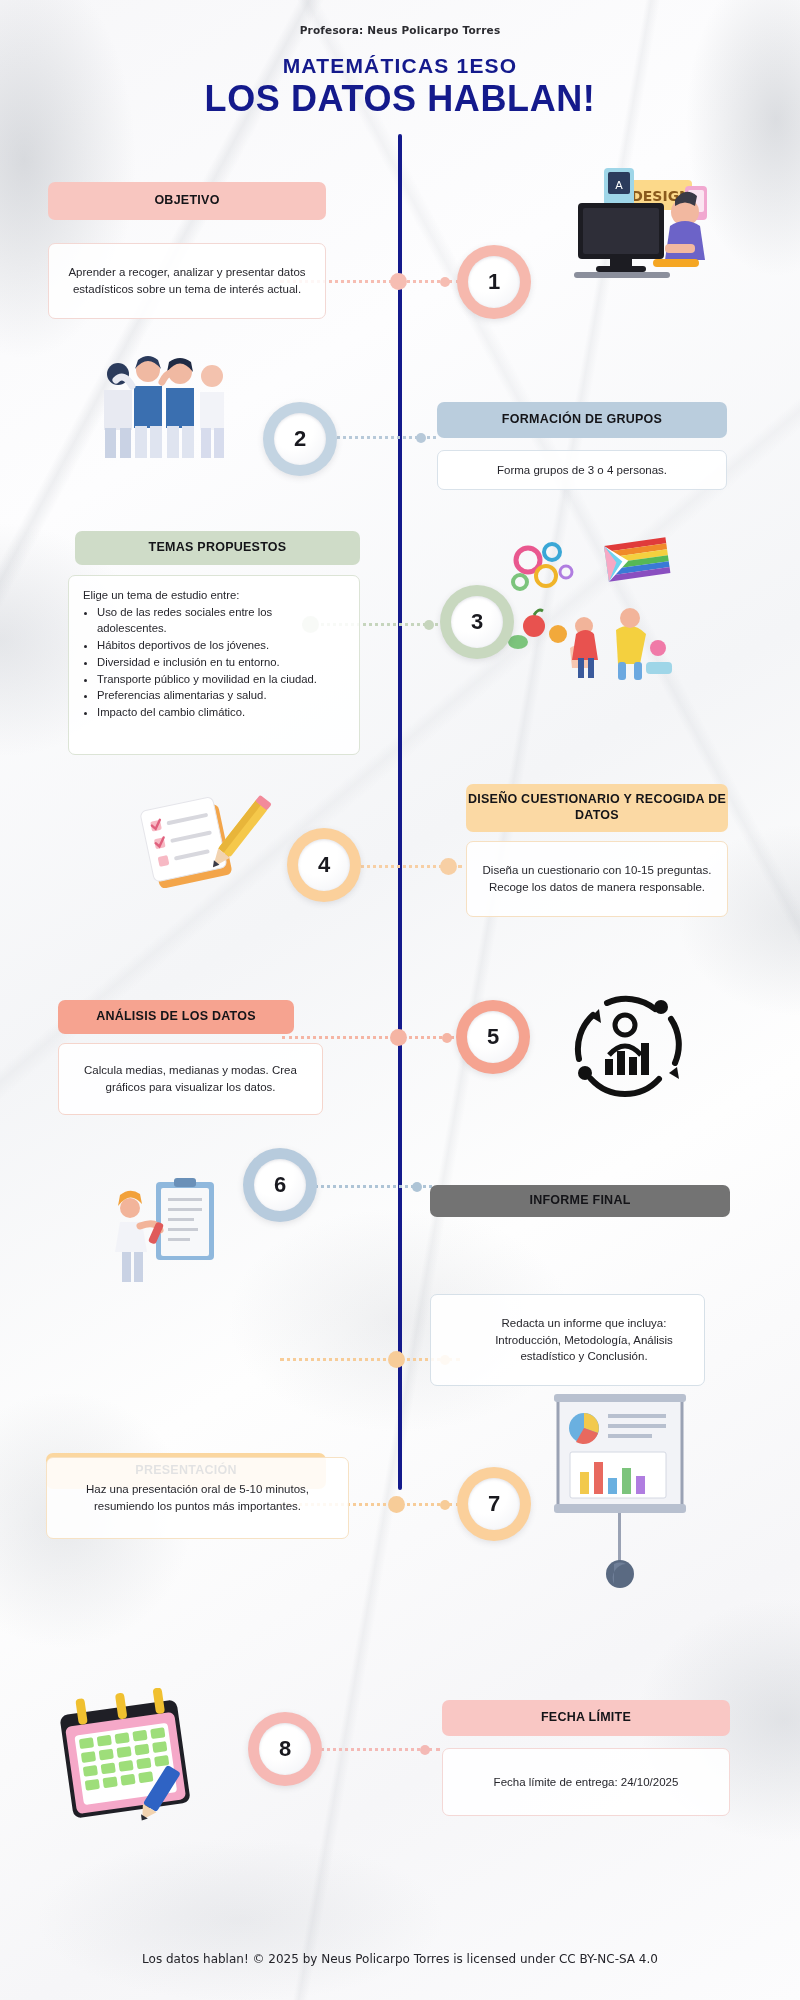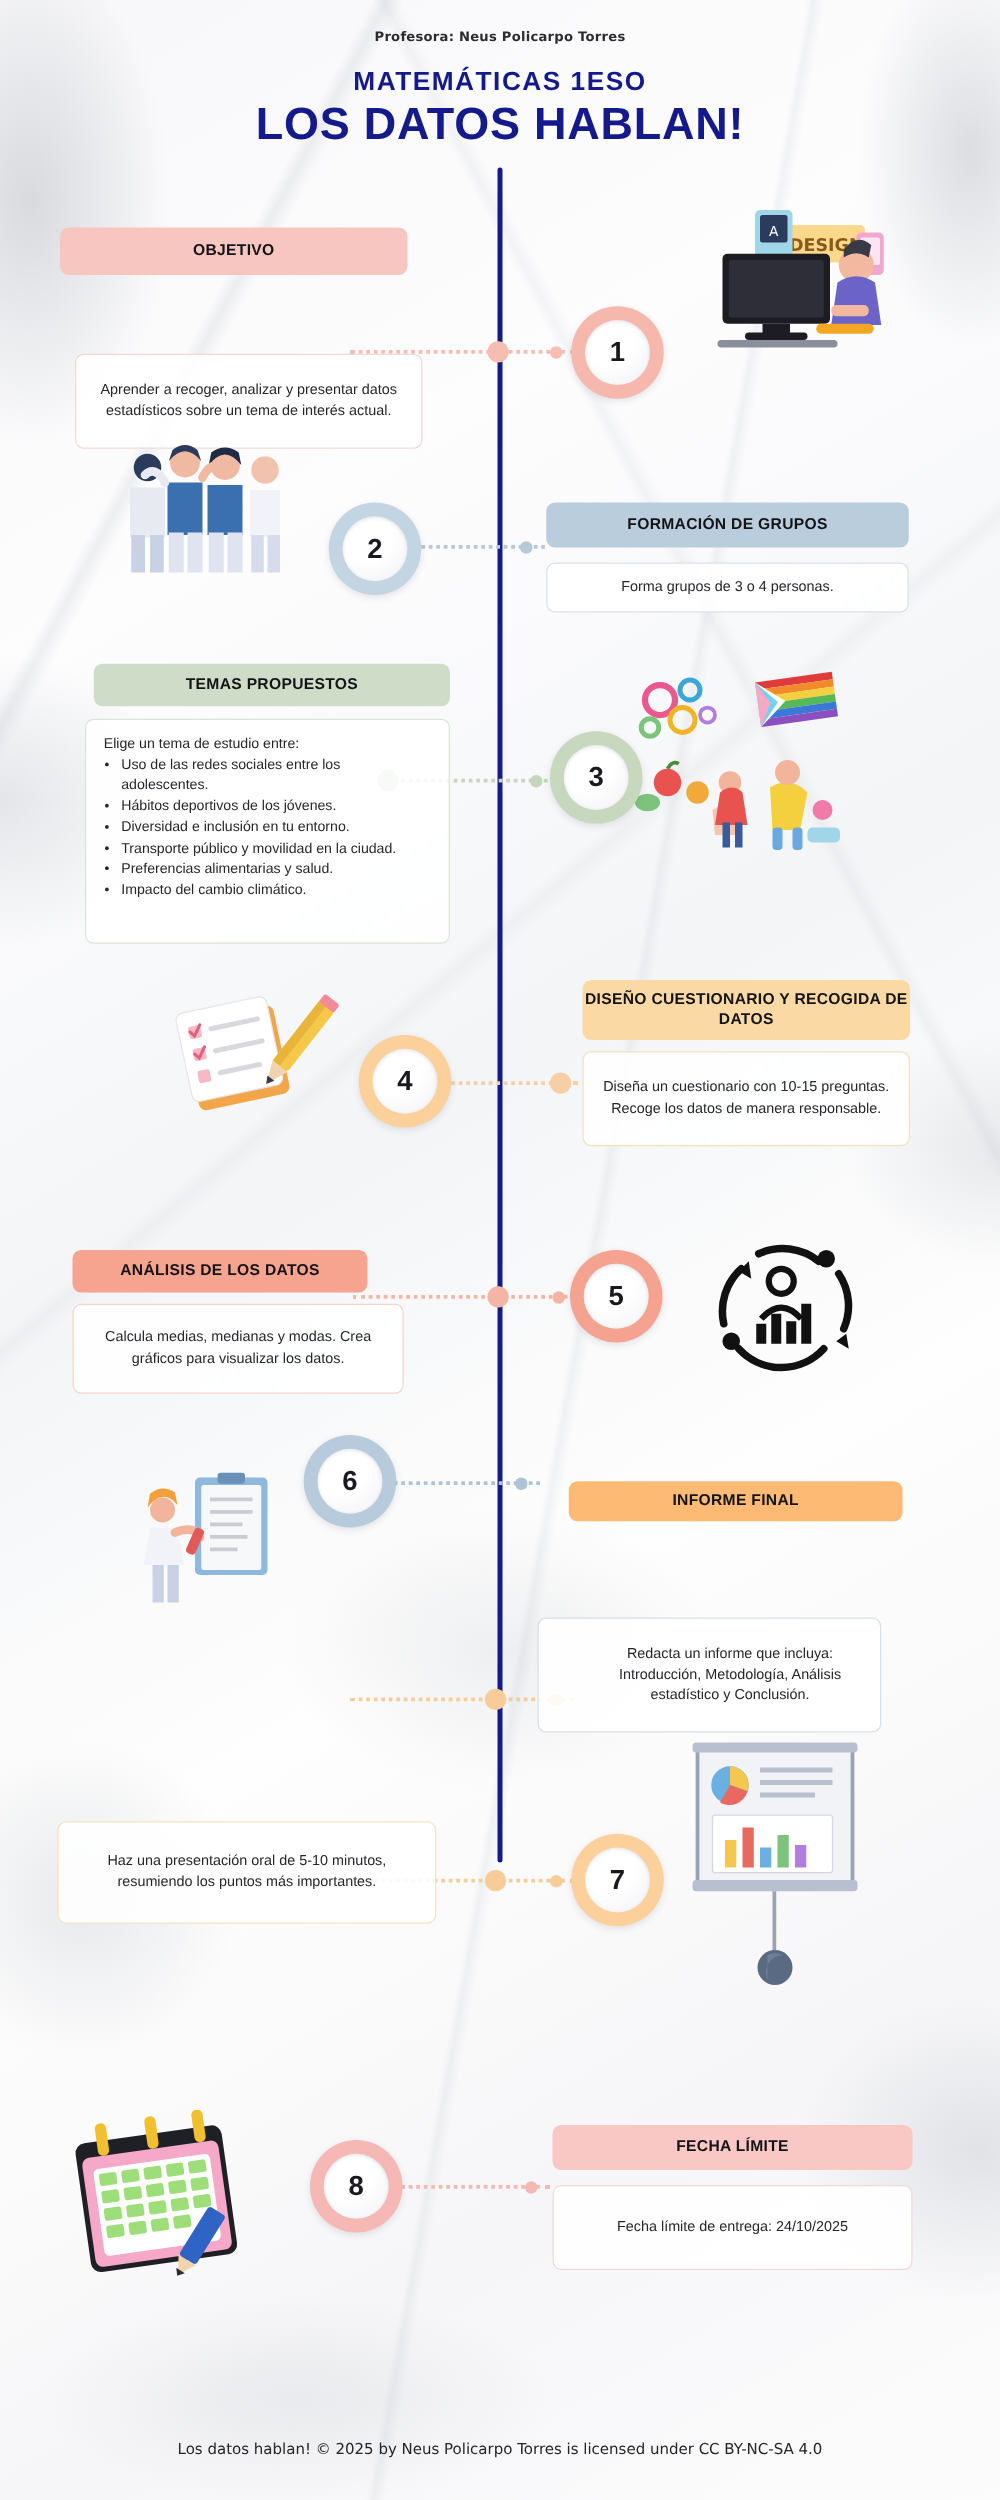--- a/index.html
+++ b/index.html
@@ -145,21 +145,21 @@
 
   <div class="conn" style="left:280px; top:280px; width:180px; color:#f6bdb2;">
     <div class="dots"></div>
     <div class="hub" style="left:110px;"></div>
     <div class="nub" style="left:160px;"></div>
   </div>
 
   <div class="banner" style="left:48px; top:182px; width:278px; height:38px; background:#f8c6c0;">
     <span>OBJETIVO</span>
   </div>
-  <div class="bodybox" style="left:60px; top:243px; width:278px; height:76px; border-color:#f3d8d4;margin-top:40px;">
+  <div class="bodybox" style="left:48px; top:243px; width:278px; height:76px; border-color:#f3d8d4;">
     <span>Aprender a recoger, analizar y presentar datos estadísticos sobre un tema de interés actual.</span>
   </div>
 
   <div class="step" style="left:457px; top:245px; background:#f6b8ad;">
     <div class="inner">1</div>
   </div>
 
   <svg class="illus" style="left:552px; top:160px;" width="170" height="135" viewBox="0 0 170 135">
     <rect x="78" y="20" width="62" height="30" rx="4" fill="#fcd98a"></rect>
     <text x="109" y="41" font-family="DejaVu Sans" font-size="14" font-weight="700" fill="#8a5a1c" text-anchor="middle">DESIGN</text>
@@ -357,21 +357,21 @@
   <div class="conn" style="left:292px; top:1185px; width:140px; color:#aec4d6;">
     <div class="dots"></div>
     <div class="hub" style="left:0px;"></div>
     <div class="nub" style="left:120px;"></div>
   </div>
 
   <div class="step" style="left:243px; top:1148px; background:#b7cbdd;">
     <div class="inner">6</div>
   </div>
 
-  <div class="banner" style="left:455px; top:1185px; width:267px; height:32px; background:#fdba74;">
+  <div class="banner" style="left:430px; top:1185px; width:300px; height:32px; background:#737373;">
     <span>INFORME FINAL</span>
   </div>
   <div class="bodybox" style="left:430px; top:1294px; width:275px; height:92px; border-color:#d6e0e8;padding-left:47px;">
     <span>Redacta un informe que incluya: Introducción, Metodología, Análisis estadístico y Conclusión.</span>
   </div>
 
   <svg class="illus" style="left:112px; top:1178px;" width="120" height="110" viewBox="0 0 120 110">
     <rect x="44" y="4" width="58" height="78" rx="4" fill="#8fb8dd"></rect>
     <rect x="49" y="10" width="48" height="68" rx="2" fill="#f7f8fa"></rect>
     <rect x="62" y="0" width="22" height="9" rx="3" fill="#6a90b8"></rect>
@@ -388,20 +388,23 @@
     <path d="M28 48 q16 -6 20 4" stroke="#f2b49a" stroke-width="7" fill="none" stroke-linecap="round"></path>
     <rect x="40" y="44" width="8" height="22" rx="3" fill="#e05a5a" transform="rotate(24 44 55)"></rect>
   </svg>
 
   <div class="conn" style="left:280px; top:1358px; width:180px; color:#f7cc98;">
     <div class="dots"></div>
     <div class="hub" style="left:108px;"></div>
     <div class="nub" style="left:160px;"></div>
   </div>
 
+  <div class="banner" style="left:46px; top:1453px; width:280px; height:36px; background:#fbd7a0;">
+    <span>PRESENTACIÓN</span>
+  </div>
   <div class="bodybox" style="left:46px; top:1457px; width:303px; height:82px; border-color:#f7e2c4;">
     <span>Haz una presentación oral de 5-10 minutos, resumiendo los puntos más importantes.</span>
   </div>
 
   <div class="conn" style="left:280px; top:1503px; width:180px; color:#f7cc98;">
     <div class="dots"></div>
     <div class="hub" style="left:108px;"></div>
     <div class="nub" style="left:160px;"></div>
   </div>
 

